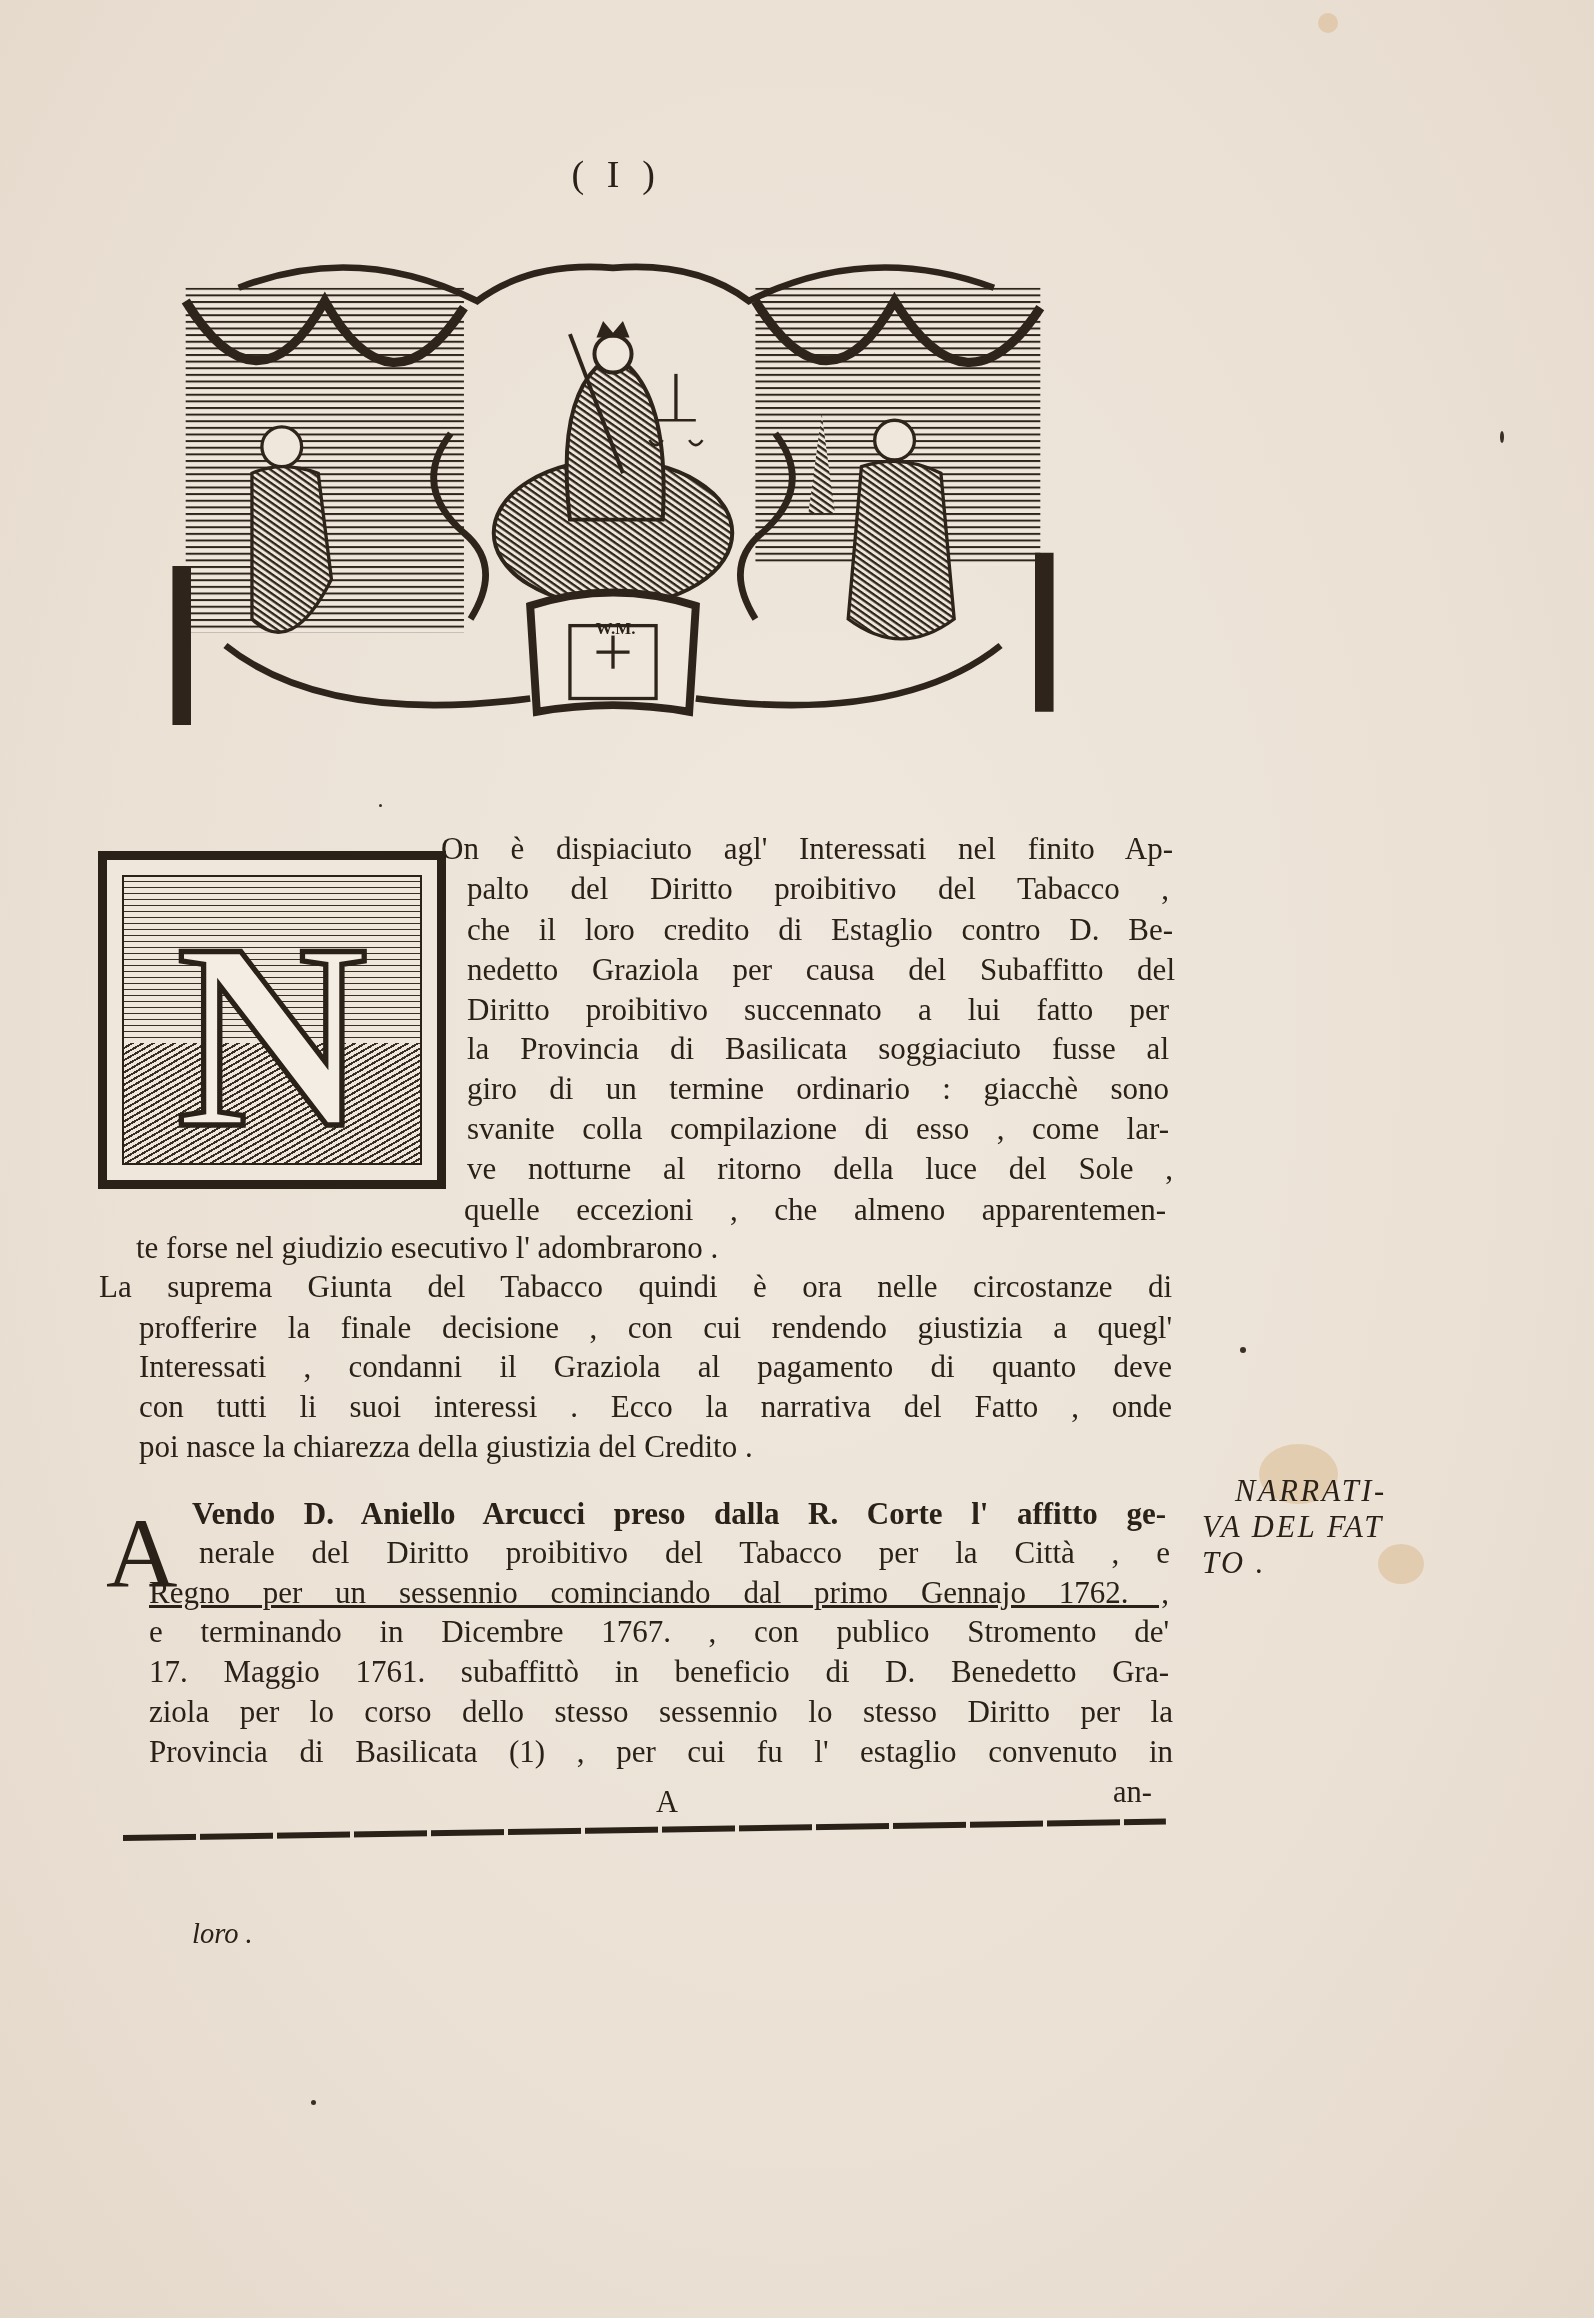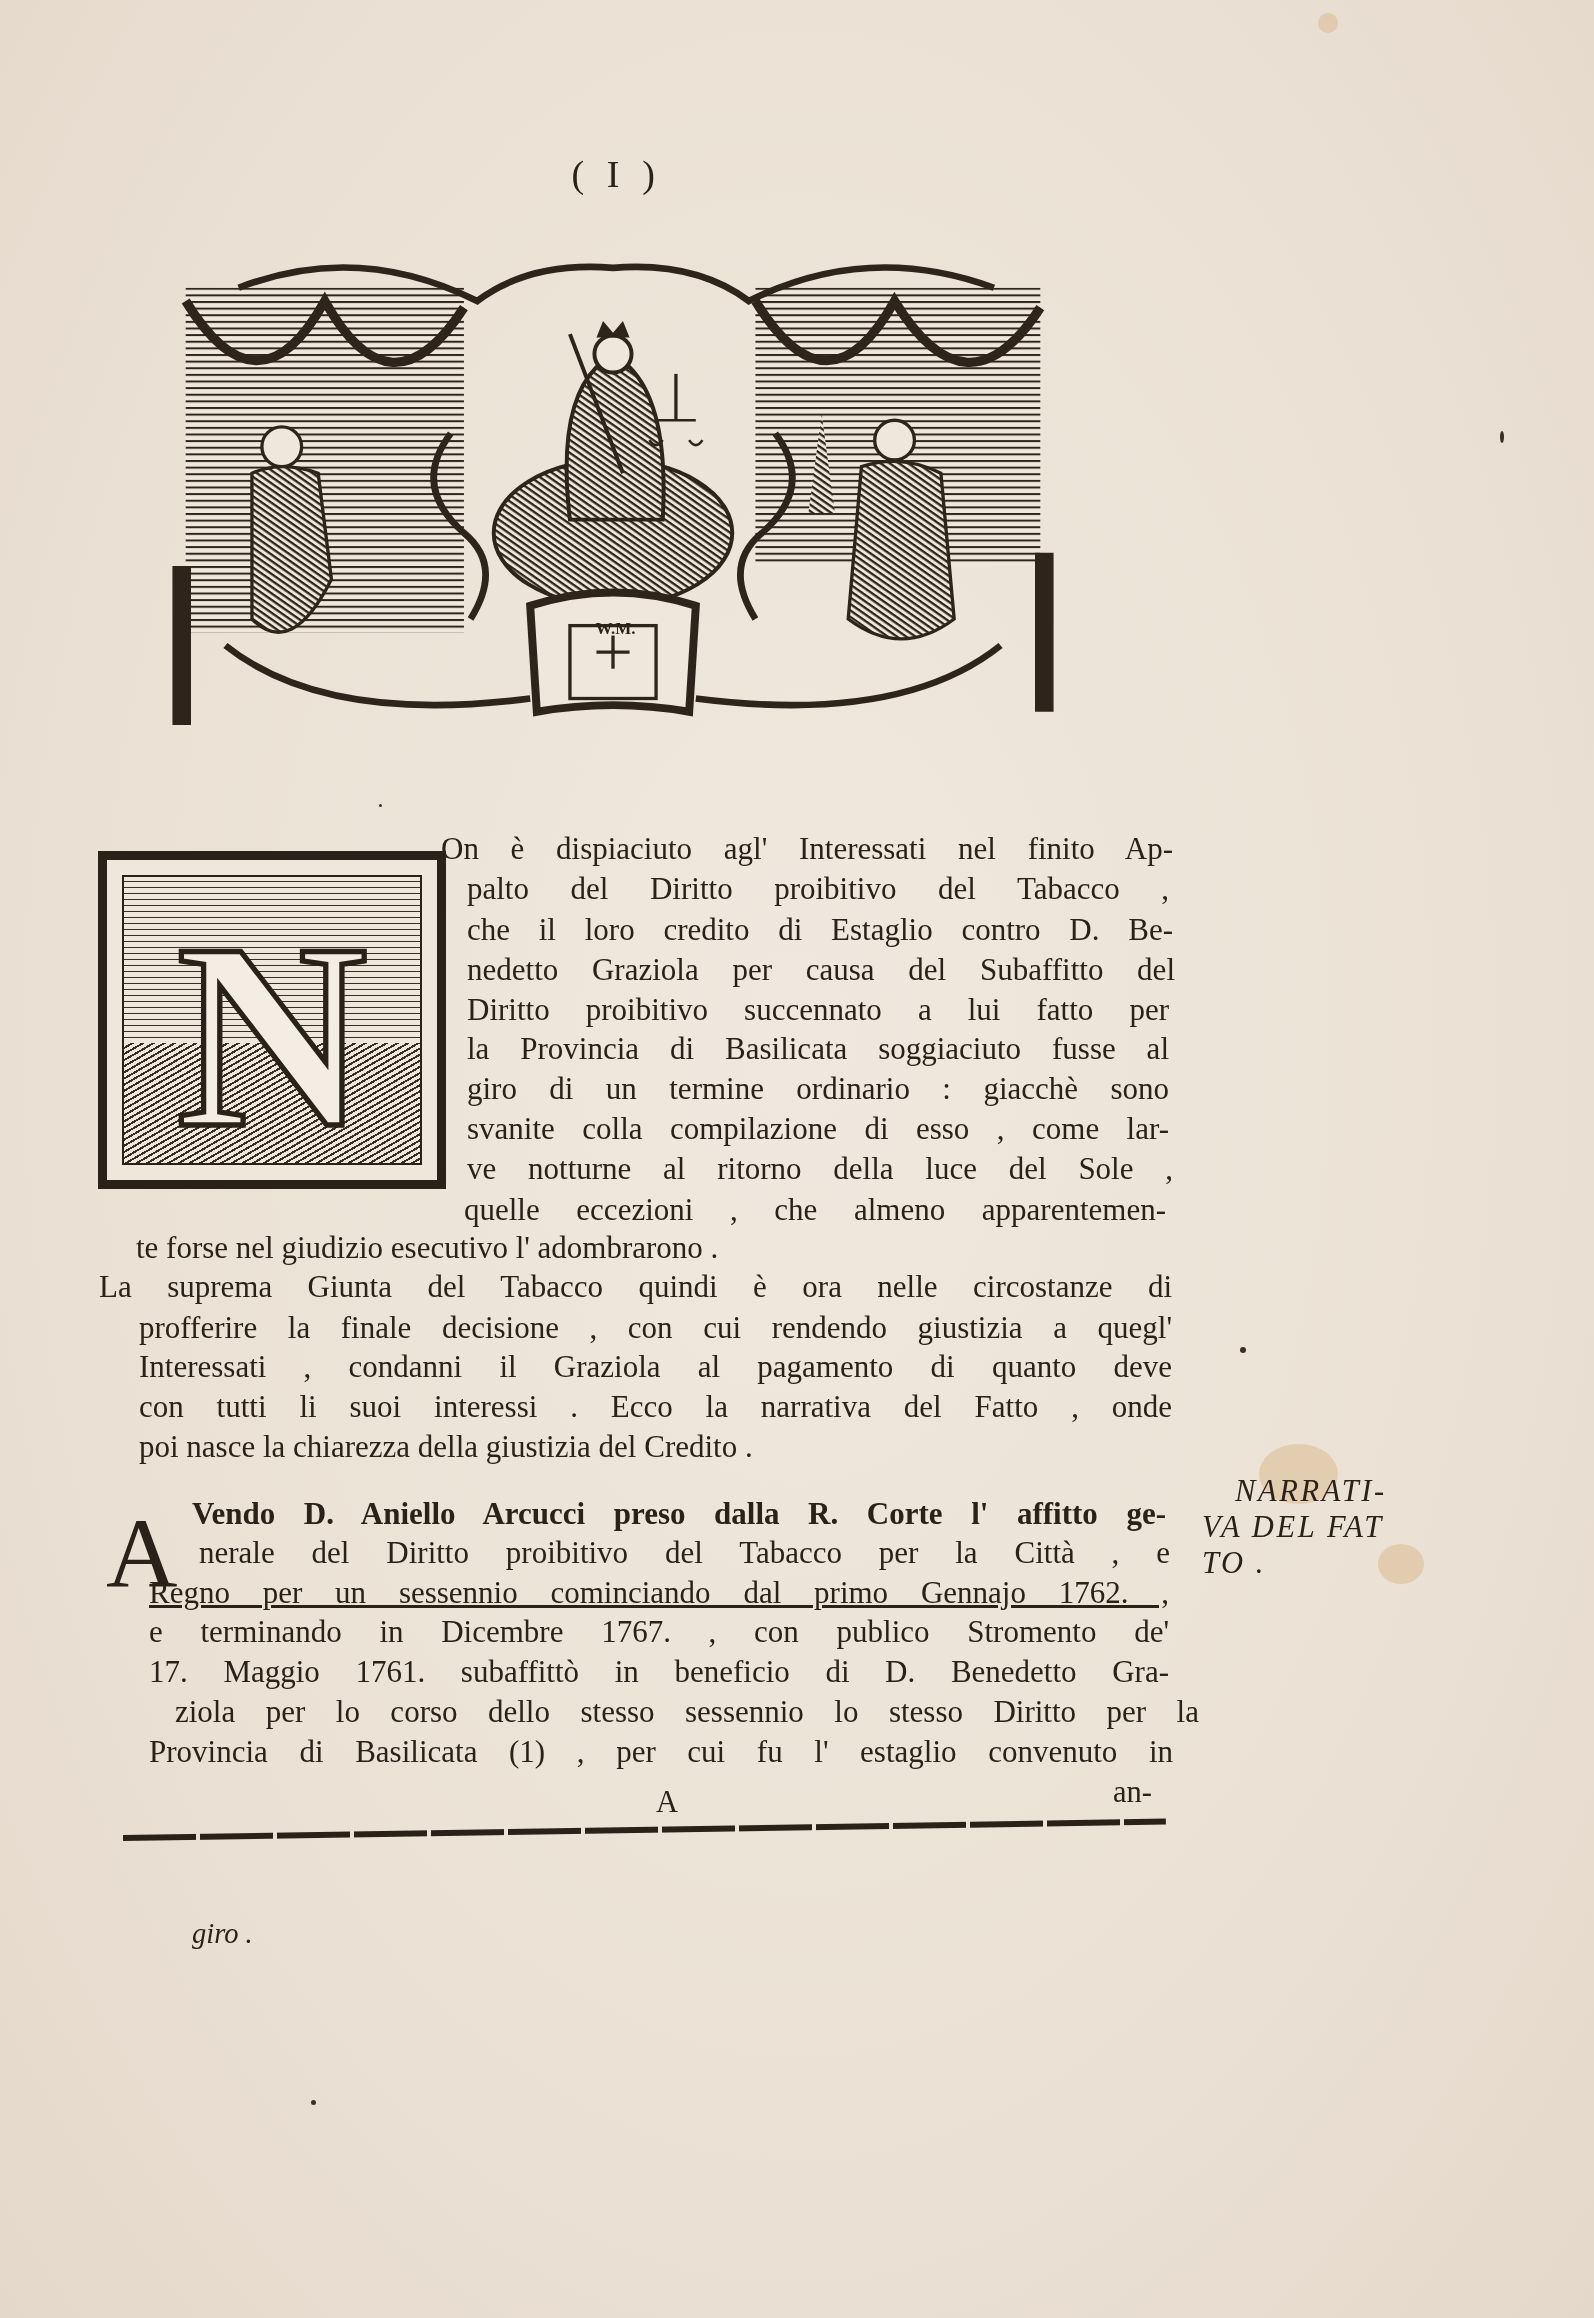--- a/index.html
+++ b/index.html
@@ -180,30 +180,30 @@
     <div class="text-line" style="left:139px;top:1431px;width:702px;text-align-last:left;">poi nasce la chiarezza della giustizia del Credito .</div>
   </div>
 
   <div>
     <div class="big-initial">A</div>
     <div class="text-line" style="left:192px;top:1498px;width:974px;font-weight:bold;">Vendo D. Aniello Arcucci preso dalla R. Corte l' affitto ge-</div>
     <div class="text-line" style="left:199px;top:1537px;width:971px;">nerale del Diritto proibitivo del Tabacco per la Città , e</div>
     <div class="text-line" style="left:149px;top:1577px;width:1020px;text-decoration:underline;">Regno per un sessennio cominciando dal primo Gennajo 1762. ,</div>
     <div class="text-line" style="left:149px;top:1616px;width:1020px;">e terminando in Dicembre 1767. , con publico Stromento de'</div>
     <div class="text-line" style="left:149px;top:1656px;width:1020px;">17. Maggio 1761. subaffittò in beneficio di D. Benedetto Gra-</div>
-    <div class="text-line" style="left:149px;top:1696px;width:1024px;margin-left:26px;">ziola per lo corso dello stesso sessennio lo stesso Diritto per la</div>
+    <div class="text-line" style="left:149px;top:1696px;width:1024px;">ziola per lo corso dello stesso sessennio lo stesso Diritto per la</div>
     <div class="text-line" style="left:149px;top:1736px;width:1024px;">Provincia di Basilicata (1) , per cui fu l' estaglio convenuto in</div>
   </div>
 
   <div class="signature-mark">A</div>
   <div class="catchword">an-</div>
 
   <div class="marginal-note">
     <div style="padding-left:33px;">NARRATI-</div>
     <div>VA DEL FAT</div>
     <div>TO .</div>
   </div>
 
   <div class="footnote-rule"></div>
-  <div class="footnote" style="left:192px;top:1918px;">giro .</div>
+  <div class="footnote" style="left:192px;top:1918px;">loro .</div>
 
 </div>
 
 
 </body></html>

